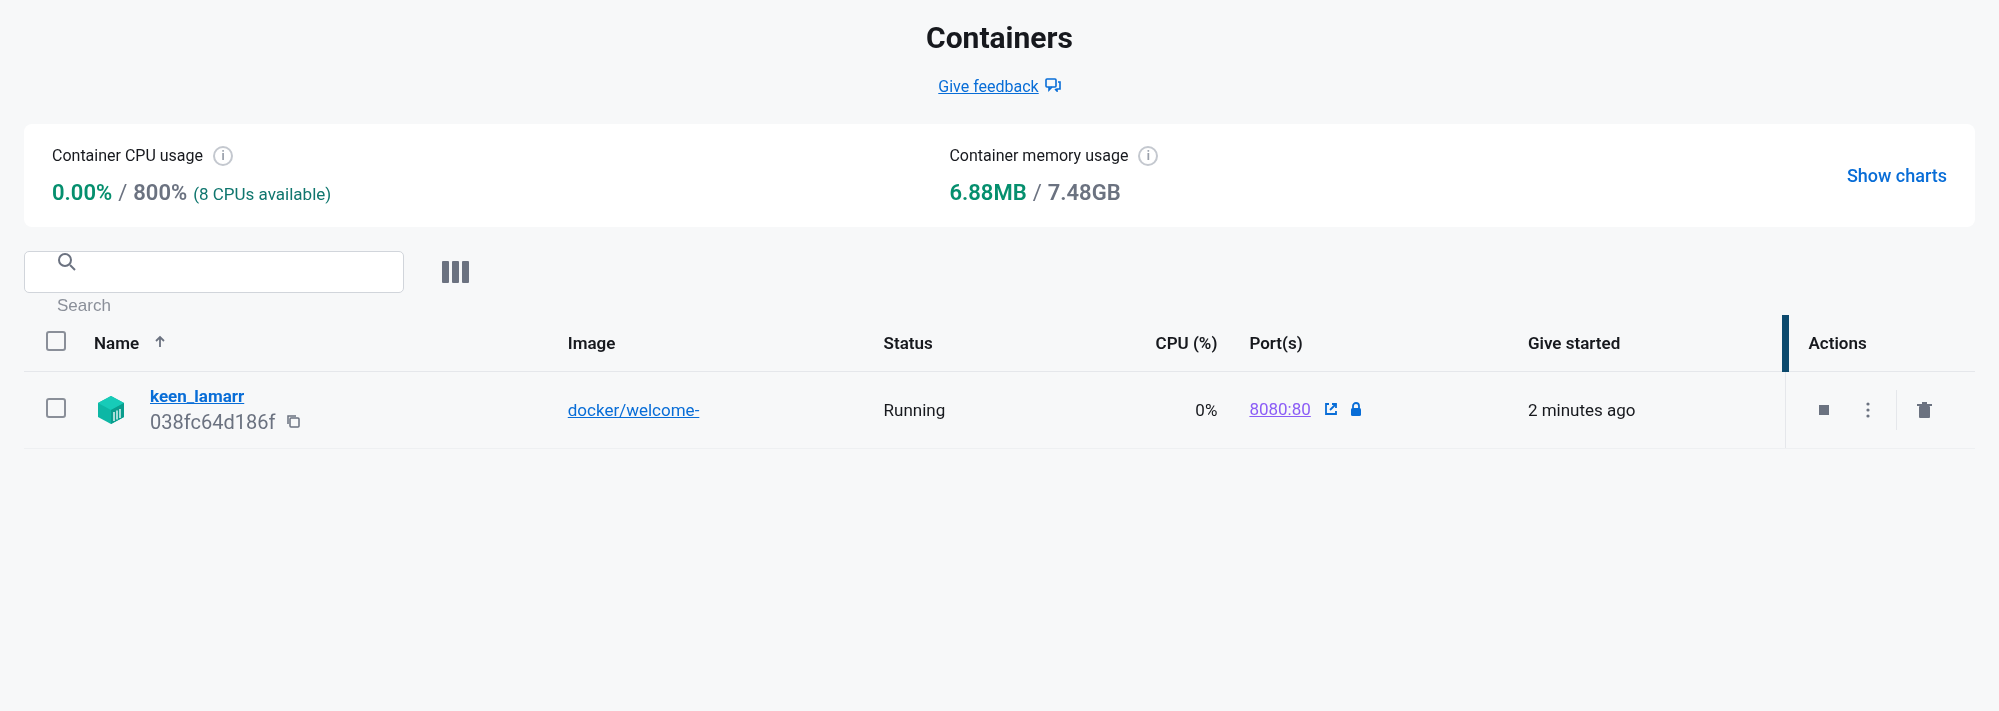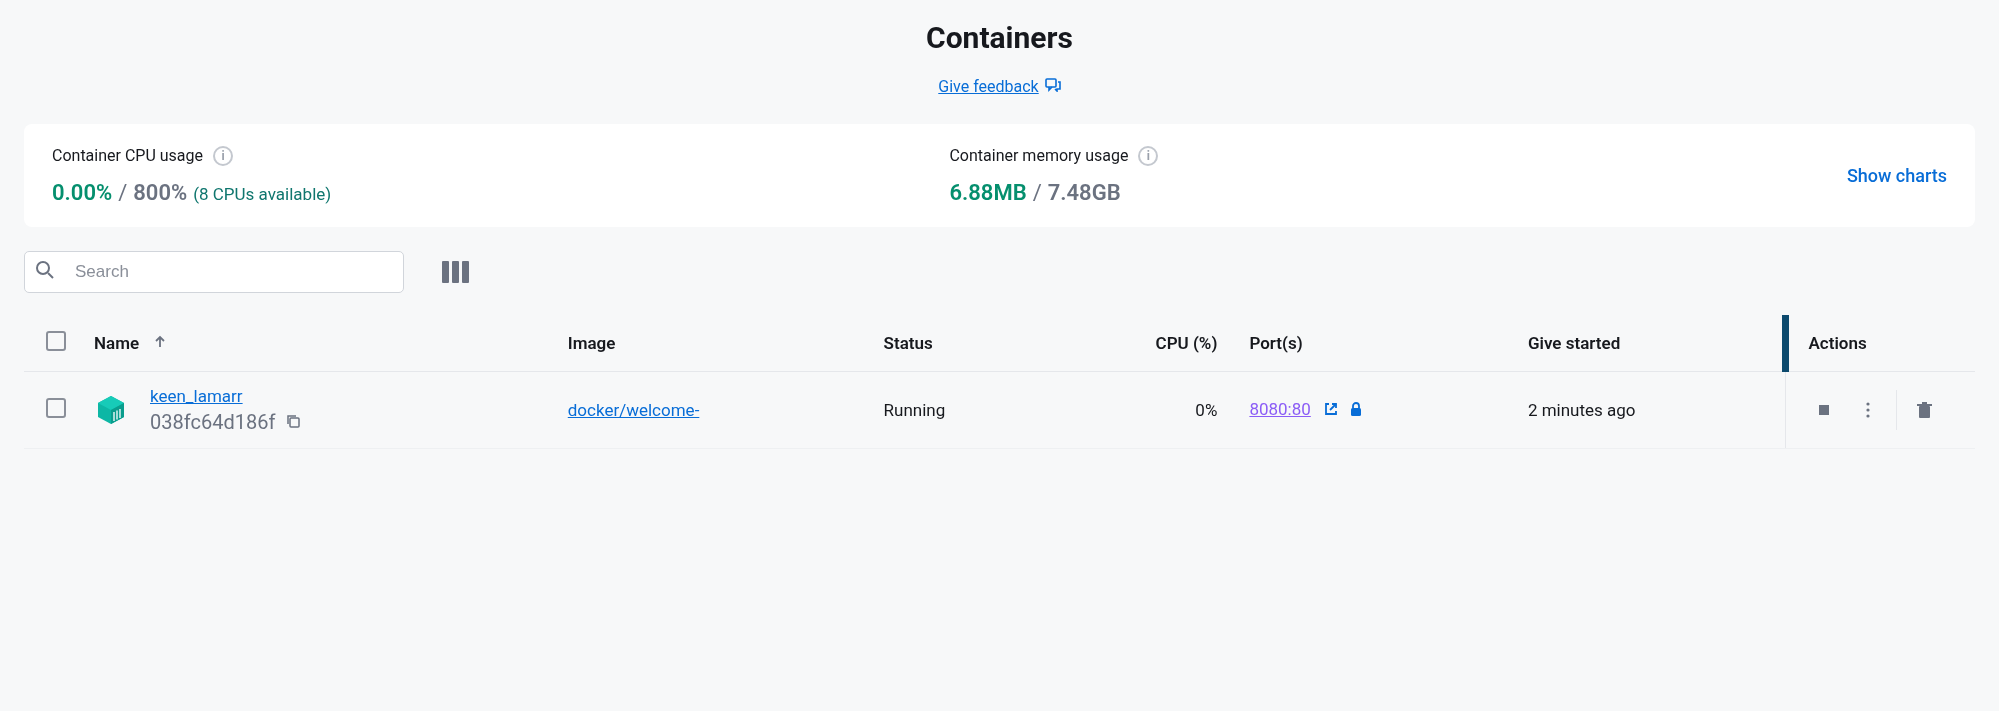--- a/index.html
+++ b/index.html
@@ -93,23 +93,23 @@
       gap: 38px;
       margin-bottom: 22px;
     }
     .search-box {
       width: 380px;
       height: 42px;
       border: 1px solid #d1d5db;
       border-radius: 5px;
       background: #ffffff;
       display: flex;
-      align-items: center;
-      padding: 0 10px;
+      padding: 0 32px;
       gap: 20px;
+      flex-direction: column;
     }
     .search-icon { color: #6b7280; }
     .search-input {
       border: none;
       outline: none;
       flex: 1;
       font-size: 17px;
       color: #17191e;
       background: transparent;
     }
@@ -202,21 +202,21 @@
       gap: 22px;
     }
     .name-block {
       display: flex;
       flex-direction: column;
       gap: 4px;
     }
     .container-name {
       color: #086dd7;
       text-decoration: underline;
-      font-weight: 400;
+      font-weight: 700;
       font-size: 17px;
     }
     .container-id-row {
       display: flex;
       align-items: center;
       gap: 10px;
       color: #6b7280;
       font-size: 20px;
     }
     .copy-icon { cursor: pointer; color: #6b7280; }

